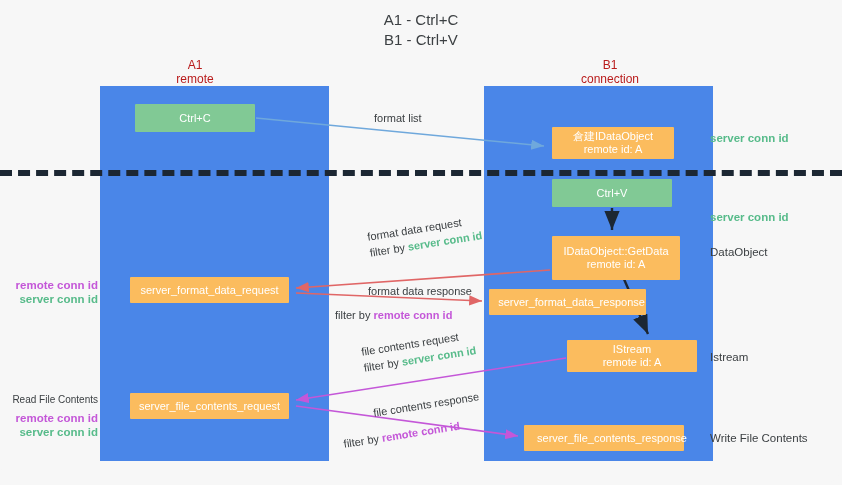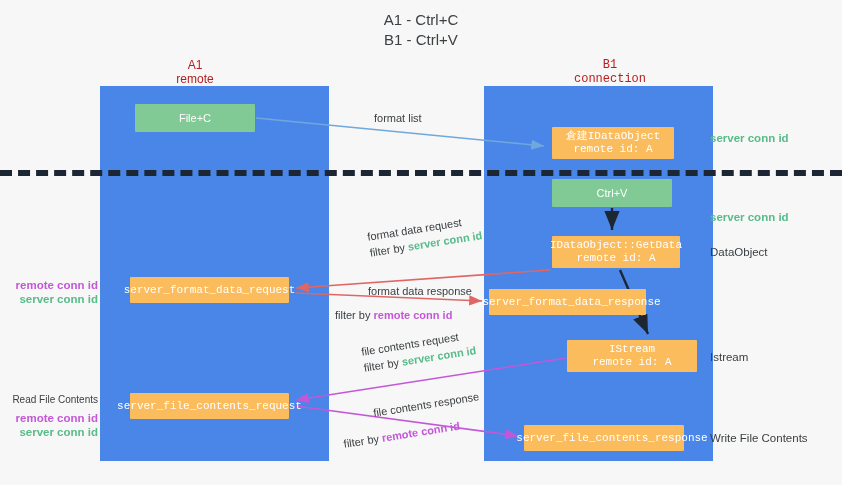--- a/index.html
+++ b/index.html
@@ -31,21 +31,21 @@
   }
 
   
   .col-head {
     text-align: center;
     color: #b91c1c;
     font-size: 12px;
     line-height: 14px;
   }
   #head-a1 { left: 130px; top: 58px; width: 130px; }
-  #head-b1 { left: 530px; top: 58px; width: 160px; font-family: Liberation Mono, monospace; }
+  #head-b1 { left: 530px; top: 58px; width: 160px; }
 
   
   .lane {
     background: #4a86e8;
     top: 86px;
     height: 375px;
   }
   #lane-a1 { left: 100px; width: 229px; }
   #lane-b1 { left: 484px; width: 229px; }
 
@@ -64,27 +64,27 @@
     font-size: 11px;
     line-height: 13px;
     text-align: center;
     display: flex;
     flex-direction: column;
     align-items: center;
     justify-content: center;
     border-radius: 1px;
   }
   .node.green { background: #81c995; }
-  .node.orange { background: #fbbc5e; font-family: Liberation Mono, monospace; }
+  .node.orange { background: #fbbc5e; }
   .node .l2 { font-weight: normal; }
 
   #n-ctrlc   { left: 135px; top: 104px; width: 120px; height: 28px; }
   #n-idataobj{ left: 552px; top: 127px; width: 122px; height: 32px; }
   #n-ctrlv   { left: 552px; top: 179px; width: 120px; height: 28px; }
-  #n-getdata { left: 552px; top: 236px; width: 128px; height: 32px; }
+  #n-getdata { left: 552px; top: 236px; width: 128px; height: 44px; }
   #n-sfdreq  { left: 130px; top: 277px; width: 159px; height: 26px; }
   #n-sfdresp { left: 489px; top: 289px; width: 157px; height: 26px; padding-left: 8px; }
   #n-istream { left: 567px; top: 340px; width: 130px; height: 32px; }
   #n-sfcreq  { left: 130px; top: 393px; width: 159px; height: 26px; }
   #n-sfcresp { left: 524px; top: 425px; width: 160px; height: 26px; padding-left: 16px; }
 
   
   .side-label {
     color: #3c4043;
     font-size: 11.5px;
@@ -169,21 +169,21 @@
     <line x1="620" y1="270" x2="648" y2="334" stroke="#1c2733" stroke-width="2.4" marker-end="url(#ah-dark)"></line>
 
     <line x1="566" y1="358" x2="296" y2="400" stroke="#c457d8" stroke-width="1.6" marker-end="url(#ah-mag)"></line>
 
     <line x1="296" y1="406" x2="518" y2="436" stroke="#c457d8" stroke-width="1.6" marker-end="url(#ah-mag)"></line>
   </svg>
 
   <div id="dashed-line" class="abs"></div>
 
   <div id="n-ctrlc" class="abs node green">
-    <div>File+C</div>
+    <div>Ctrl+C</div>
   </div>
 
   <div id="n-idataobj" class="abs node orange">
     <div>倉建IDataObject</div>
     <div class="l2">remote id: A</div>
   </div>
 
   <div id="n-ctrlv" class="abs node green">
     <div>Ctrl+V</div>
   </div>

